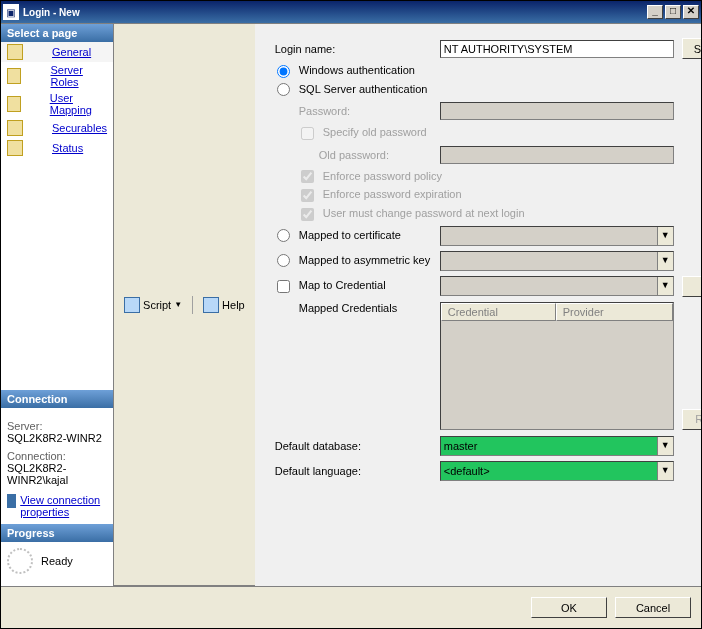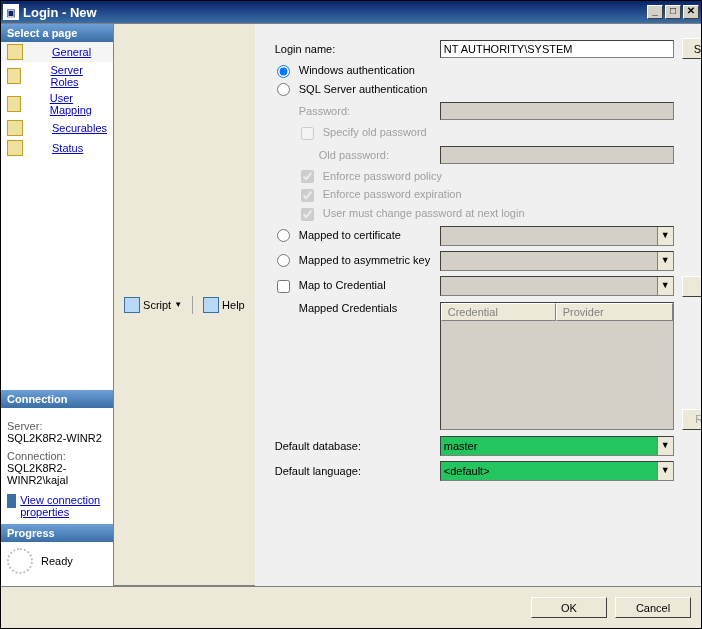--- a/index.html
+++ b/index.html
@@ -25,21 +25,21 @@
     width: 16px;
     height: 16px;
     background: #fff;
     margin-right: 4px;
     display: inline-flex;
     align-items: center;
     justify-content: center;
     font-size: 10px;
     color: #0a246a;
   }
-  .titlebar .title { flex: 1; font-weight: bold; font-size: 13px; }
+  .titlebar .title { flex: 1; font-weight: bold; font-size: 10px; }
   .titlebar .winbtn {
     width: 16px;
     height: 14px;
     background: #d4d0c8;
     border: 1px solid #404040;
     border-top-color: #fff;
     border-left-color: #fff;
     font-family: Arial;
     font-size: 10px;
     font-weight: bold;

